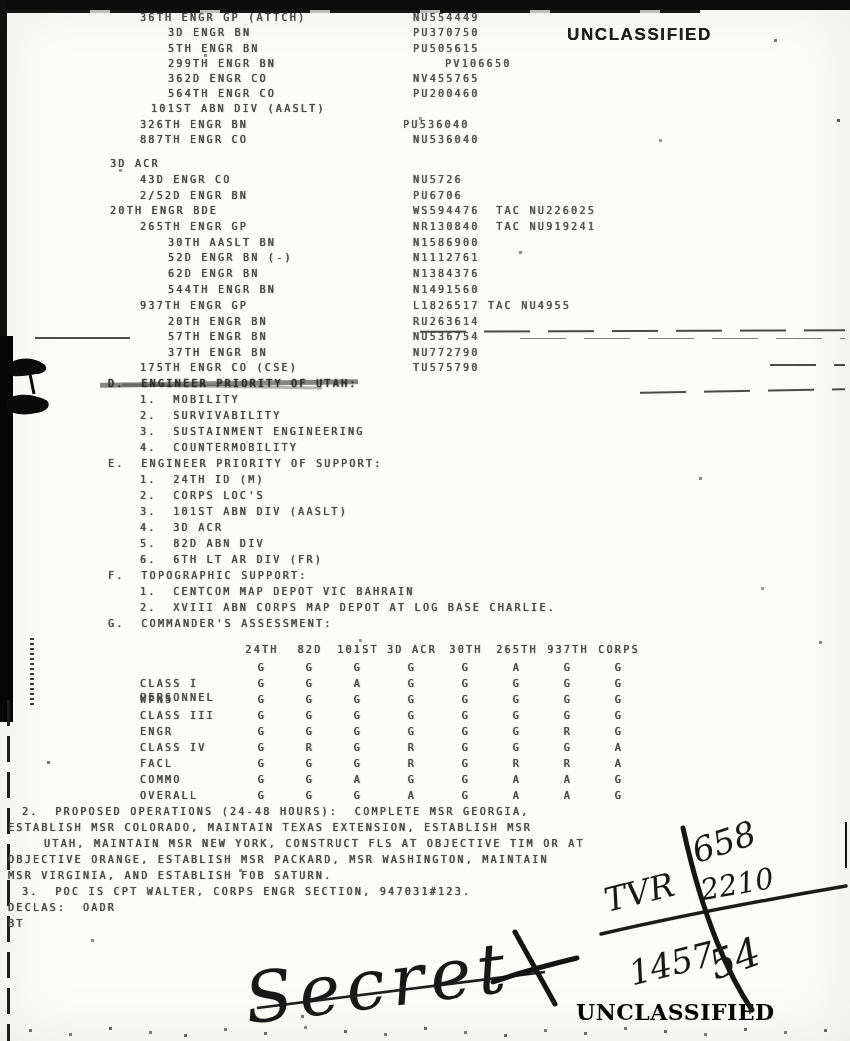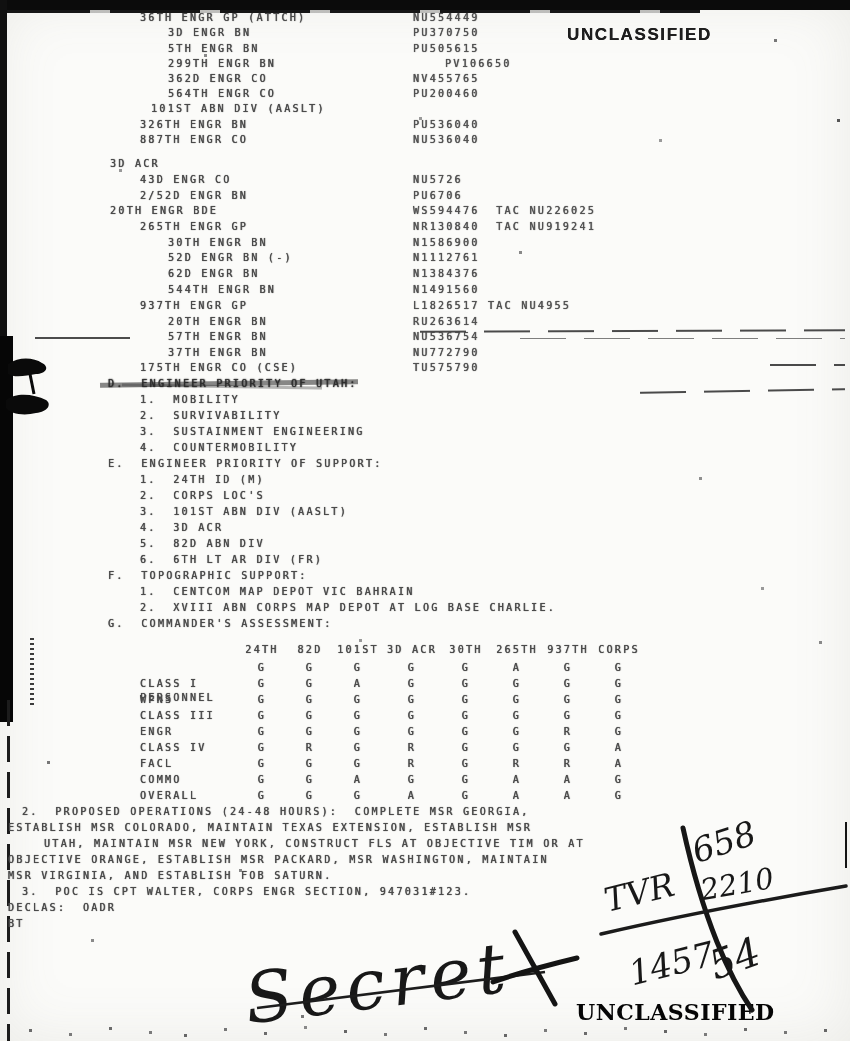--- a/index.html
+++ b/index.html
@@ -83,33 +83,33 @@
       <div class="tw" style="left: 168px; top: 43px;">5TH ENGR BN</div>
       <div class="tw coord" style="left: 413px; top: 43px;">PU505615</div>
       <div class="tw" style="left: 168px; top: 58px; text-align: center;">299TH ENGR BN</div>
       <div class="tw coord" style="left: 413px; top: 58px; padding-left: 32px;">PV106650</div>
       <div class="tw" style="left: 168px; top: 73px;">362D ENGR CO</div>
       <div class="tw coord" style="left: 413px; top: 73px;">NV455765</div>
       <div class="tw" style="left: 168px; top: 88px;">564TH ENGR CO</div>
       <div class="tw coord" style="left: 413px; top: 88px;">PU200460</div>
       <div class="tw" style="left: 110px; top: 103px; margin-left: 41px;">101ST ABN DIV (AASLT)</div>
       <div class="tw" style="left: 140px; top: 119px;">326TH ENGR BN</div>
-      <div class="tw coord" style="left: 413px; top: 119px; text-align: center;">PU536040</div>
+      <div class="tw coord" style="left: 403px; top: 119px; text-align: center;">PU536040</div>
       <div class="tw" style="left: 140px; top: 134px;">887TH ENGR CO</div>
       <div class="tw coord" style="left: 413px; top: 134px;">NU536040</div>
       <div class="tw" style="left: 110px; top: 158px;">3D ACR</div>
       <div class="tw" style="left: 140px; top: 174px;">43D ENGR CO</div>
       <div class="tw coord" style="left: 413px; top: 174px;">NU5726</div>
       <div class="tw" style="left: 140px; top: 190px;">2/52D ENGR BN</div>
       <div class="tw coord" style="left: 413px; top: 190px;">PU6706</div>
       <div class="tw" style="left: 110px; top: 205px;">20TH ENGR BDE</div>
       <div class="tw coord" style="left: 413px; top: 205px;">WS594476  TAC NU226025</div>
       <div class="tw" style="left: 140px; top: 221px;">265TH ENGR GP</div>
       <div class="tw coord" style="left: 413px; top: 221px;">NR130840  TAC NU919241</div>
-      <div class="tw" style="left: 168px; top: 237px;">30TH ENGR BN</div>
+      <div class="tw" style="left: 168px; top: 237px;">30TH AASLT BN</div>
       <div class="tw coord" style="left: 413px; top: 237px;">N1586900</div>
       <div class="tw" style="left: 168px; top: 252px;">52D ENGR BN (-)</div>
       <div class="tw coord" style="left: 413px; top: 252px;">N1112761</div>
       <div class="tw" style="left: 168px; top: 268px;">62D ENGR BN</div>
       <div class="tw coord" style="left: 413px; top: 268px;">N1384376</div>
       <div class="tw" style="left: 168px; top: 284px;">544TH ENGR BN</div>
       <div class="tw coord" style="left: 413px; top: 284px;">N1491560</div>
       <div class="tw" style="left: 140px; top: 300px;">937TH ENGR GP</div>
       <div class="tw coord" style="left: 413px; top: 300px;">L1826517 TAC NU4955</div>
       <div class="tw" style="left: 168px; top: 316px;">20TH ENGR BN</div>

